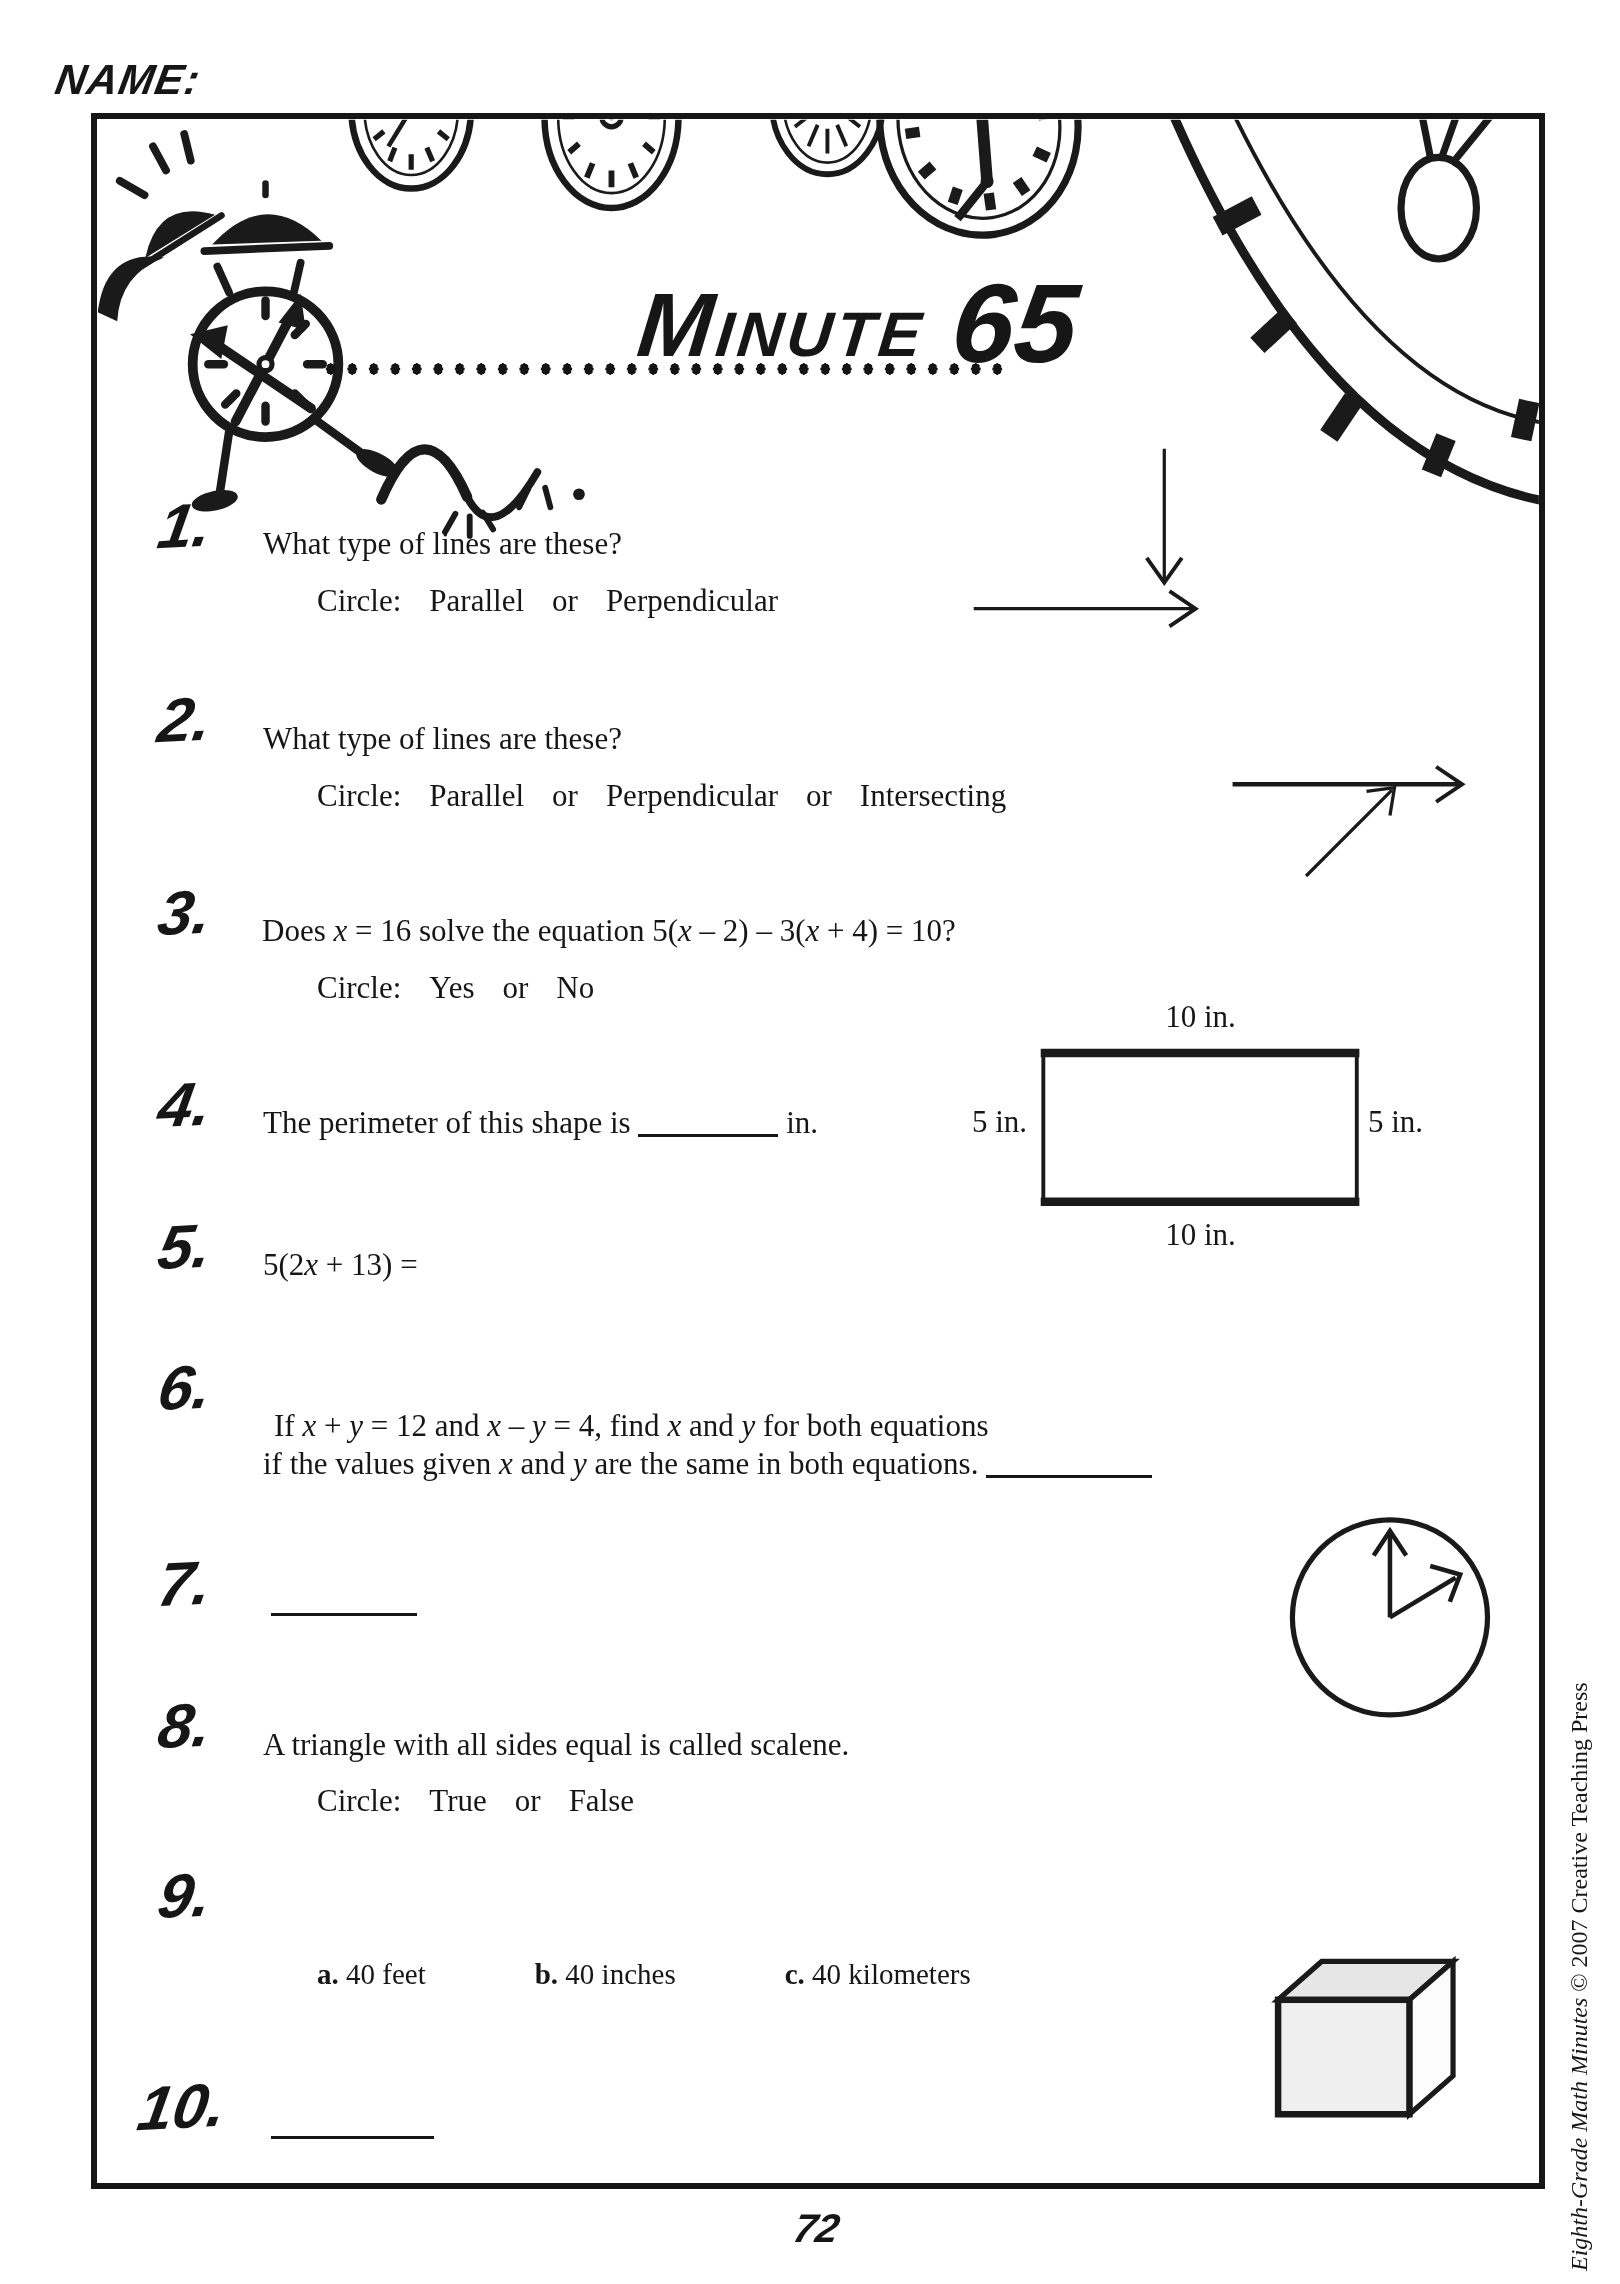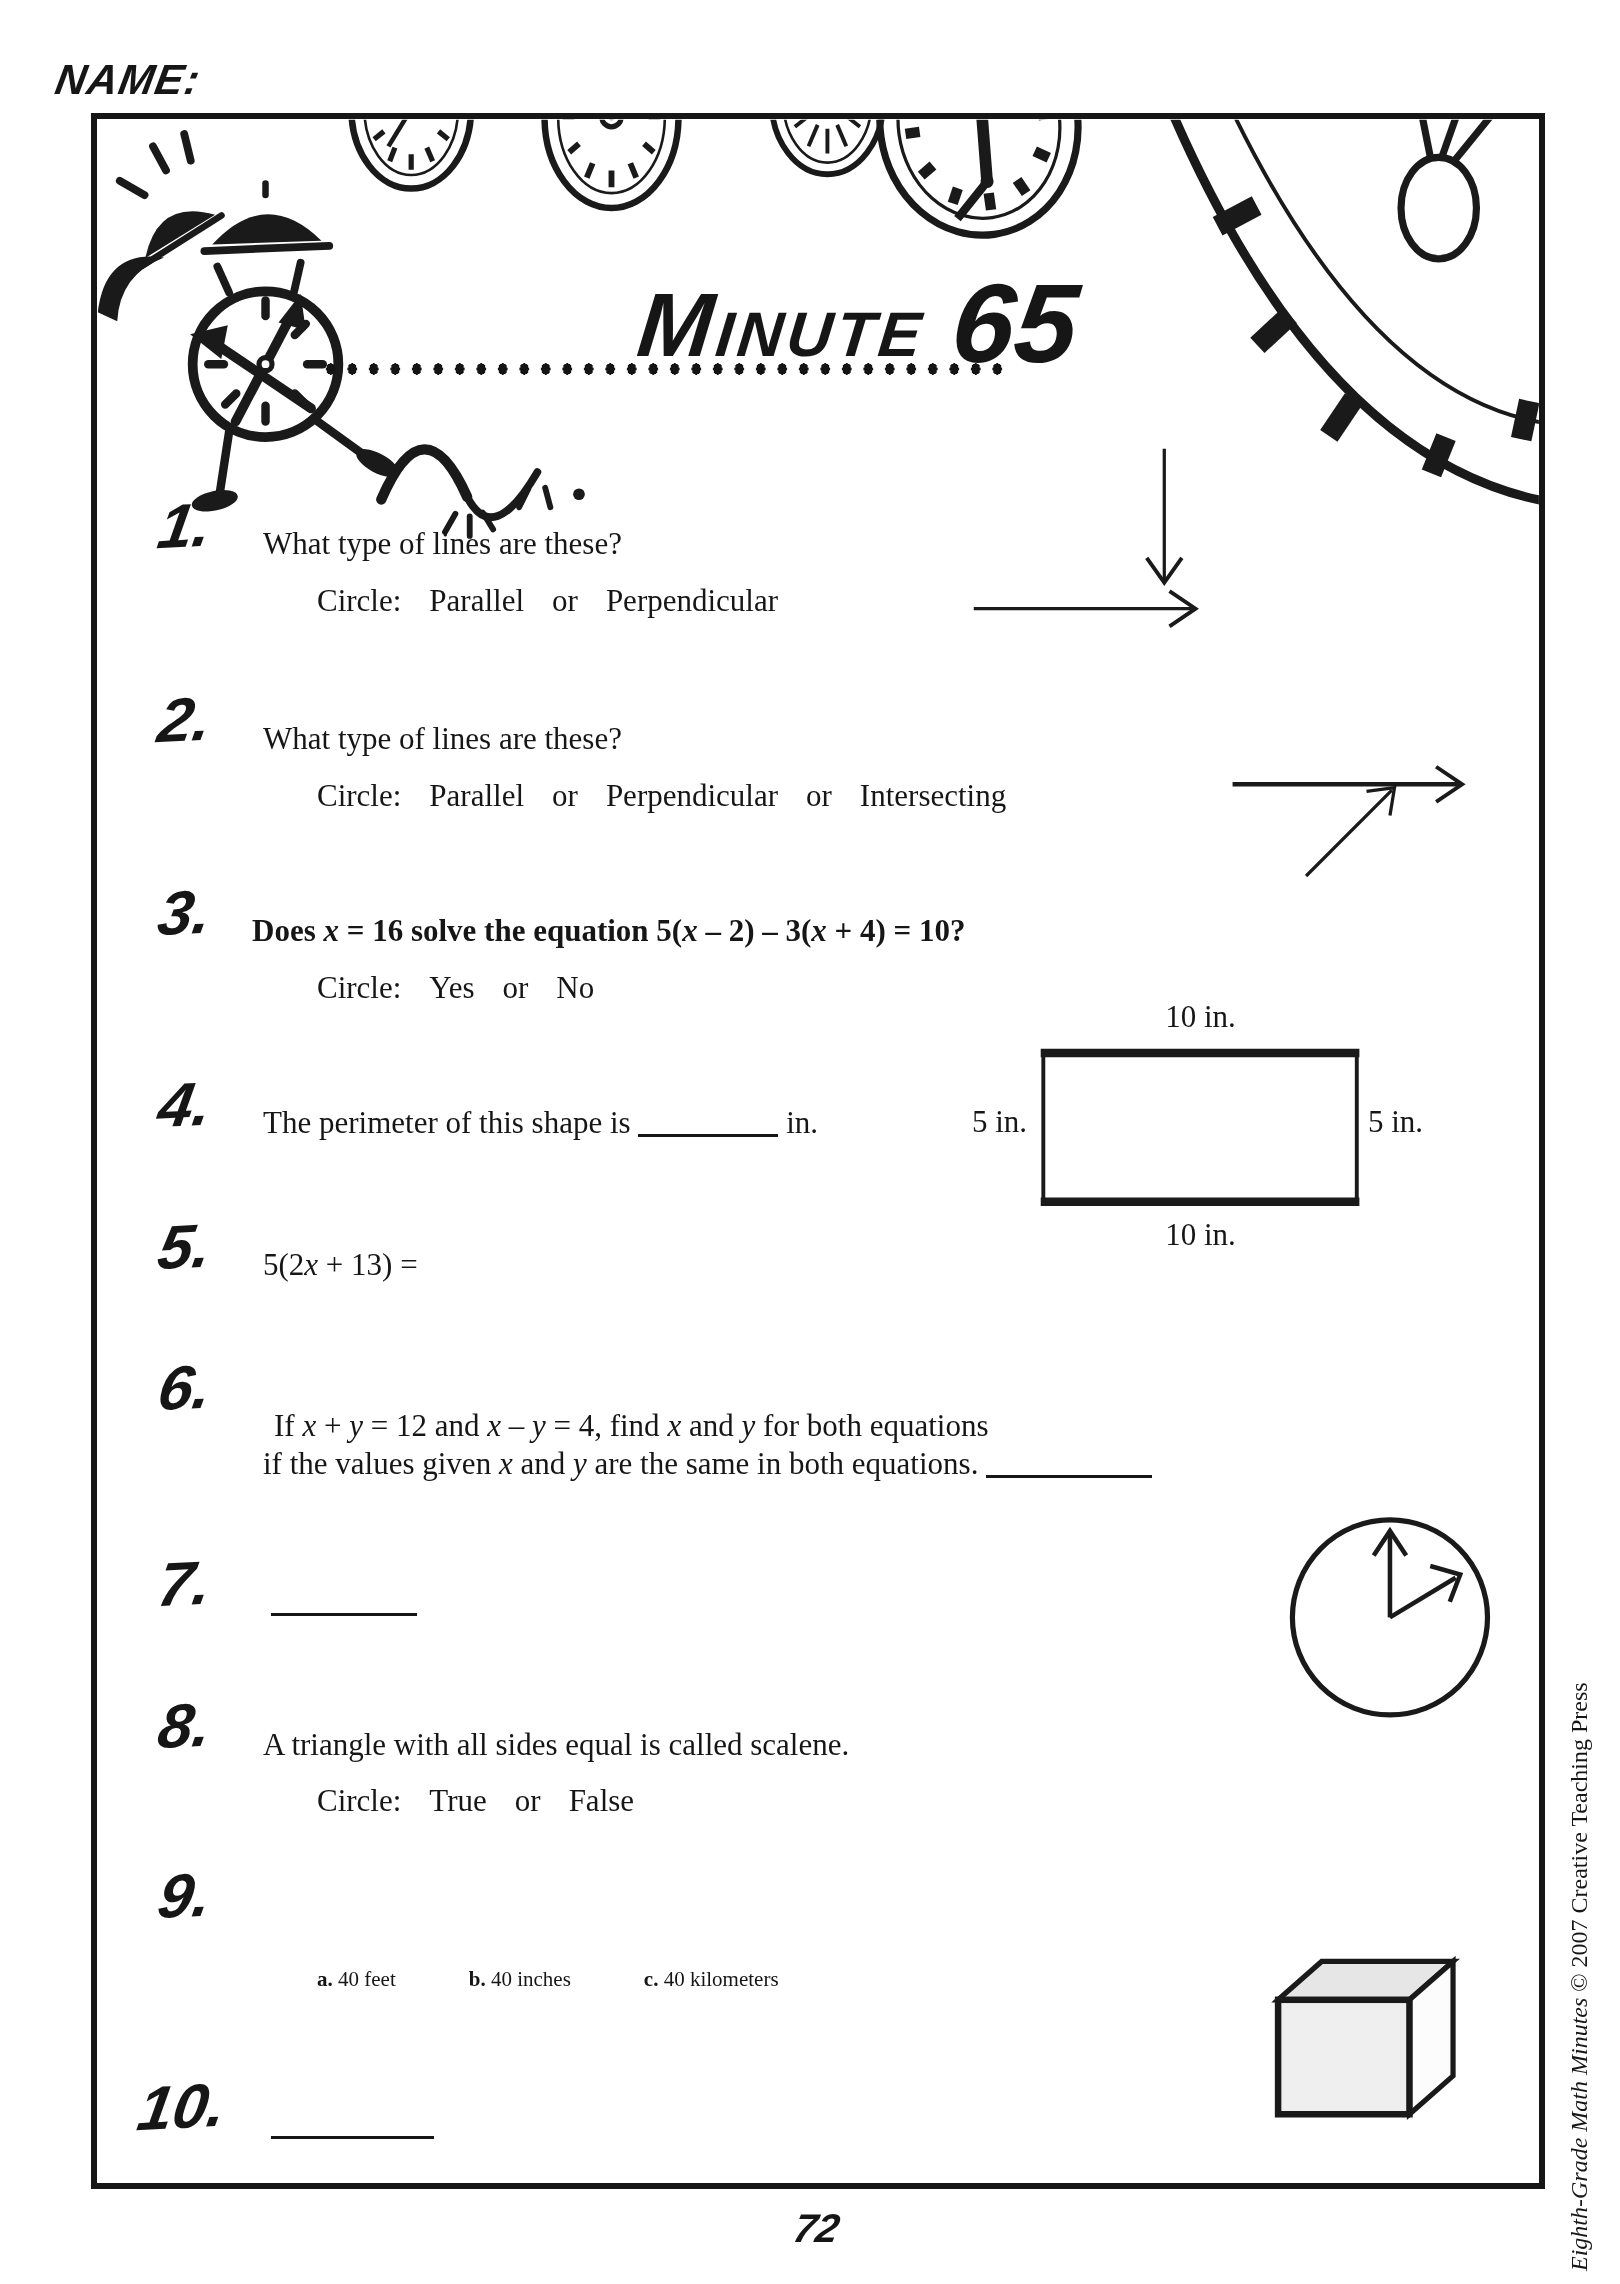--- a/index.html
+++ b/index.html
@@ -13,21 +13,21 @@
   .title-wrap{position:absolute;z-index:3;left:572px;top:259px;width:572px;text-align:center;
               font-family:"Liberation Sans",sans-serif;font-style:italic;font-weight:700;transform:skewX(-6deg);}
   .title-word{font-size:90px;font-variant:small-caps;letter-spacing:3.9px;}
   .title-num{font-size:112px;margin-left:27px;vertical-align:-6.5px;}
   .dotline{position:absolute;z-index:3;left:320px;top:362px;width:688px;height:14.3px;
            background-image:radial-gradient(ellipse 4.6px 5.9px at 50% 50%, #141414 97%, transparent 100%);
            background-size:21.5px 14.3px;background-repeat:repeat-x;}
   .qnum{position:absolute;z-index:3;font:italic 700 62px "Liberation Sans",sans-serif;
         transform:skewX(-12deg) rotate(-3deg);line-height:1;}
   .qopts{position:absolute;z-index:3;display:flex;gap:28px;font-size:31px;white-space:nowrap;}
-  .qchoices{position:absolute;z-index:3;display:flex;gap:73px;font-size:21px;white-space:nowrap;margin-top:9px;}
+  .qchoices{position:absolute;z-index:3;display:flex;gap:109px;font-size:29px;white-space:nowrap;}
   .bold{font-weight:700;}
   .var{font-style:italic;}
   .blank{display:inline-block;border-bottom:3.3px solid #161616;height:5.2px;vertical-align:-3.9px;margin:0 7.8px;}
   .pagenum{font:italic 700 40px "Liberation Sans",sans-serif;transform:skewX(-12deg);}
   .side-credit{position:absolute;z-index:3;left:1566px;top:2271px;transform:rotate(-90deg);
                transform-origin:left top;white-space:nowrap;font-size:24px;}
   .side-credit .it{font-style:italic;}
 </style>
 </head>
 <body>
@@ -234,21 +234,21 @@
   <div class="qopts" style="left:317px;top:778px;">
     <span>Circle:</span>
     <span>Parallel</span>
     <span>or</span>
     <span>Perpendicular</span>
     <span>or</span>
     <span>Intersecting</span>
   </div>
 
   <div class="qnum" style="left:159px;top:882px;">3.</div>
-  <div class="txt" style="left:252px;top:913px;font-weight:bold;"><span>Does </span><span class="var">x</span><span> = 16 solve the equation 5(</span><span class="var">x</span><span> – 2) – 3(</span><span class="var">x</span><span> + 4) = 10?</span></div>
+  <div class="txt" style="left:262px;top:913px;"><span>Does </span><span class="var">x</span><span> = 16 solve the equation 5(</span><span class="var">x</span><span> – 2) – 3(</span><span class="var">x</span><span> + 4) = 10?</span></div>
   <div class="qopts" style="left:317px;top:970px;">
     <span>Circle:</span>
     <span>Yes</span>
     <span>or</span>
     <span>No</span>
   </div>
 
   <div class="qnum" style="left:159px;top:1074px;">4.</div>
   <div class="txt" style="left:263px;top:1105px;">
     <span><span>The perimeter of this shape is</span></span><span class="blank" style="width:140px;"></span><span><span>in.</span></span>

